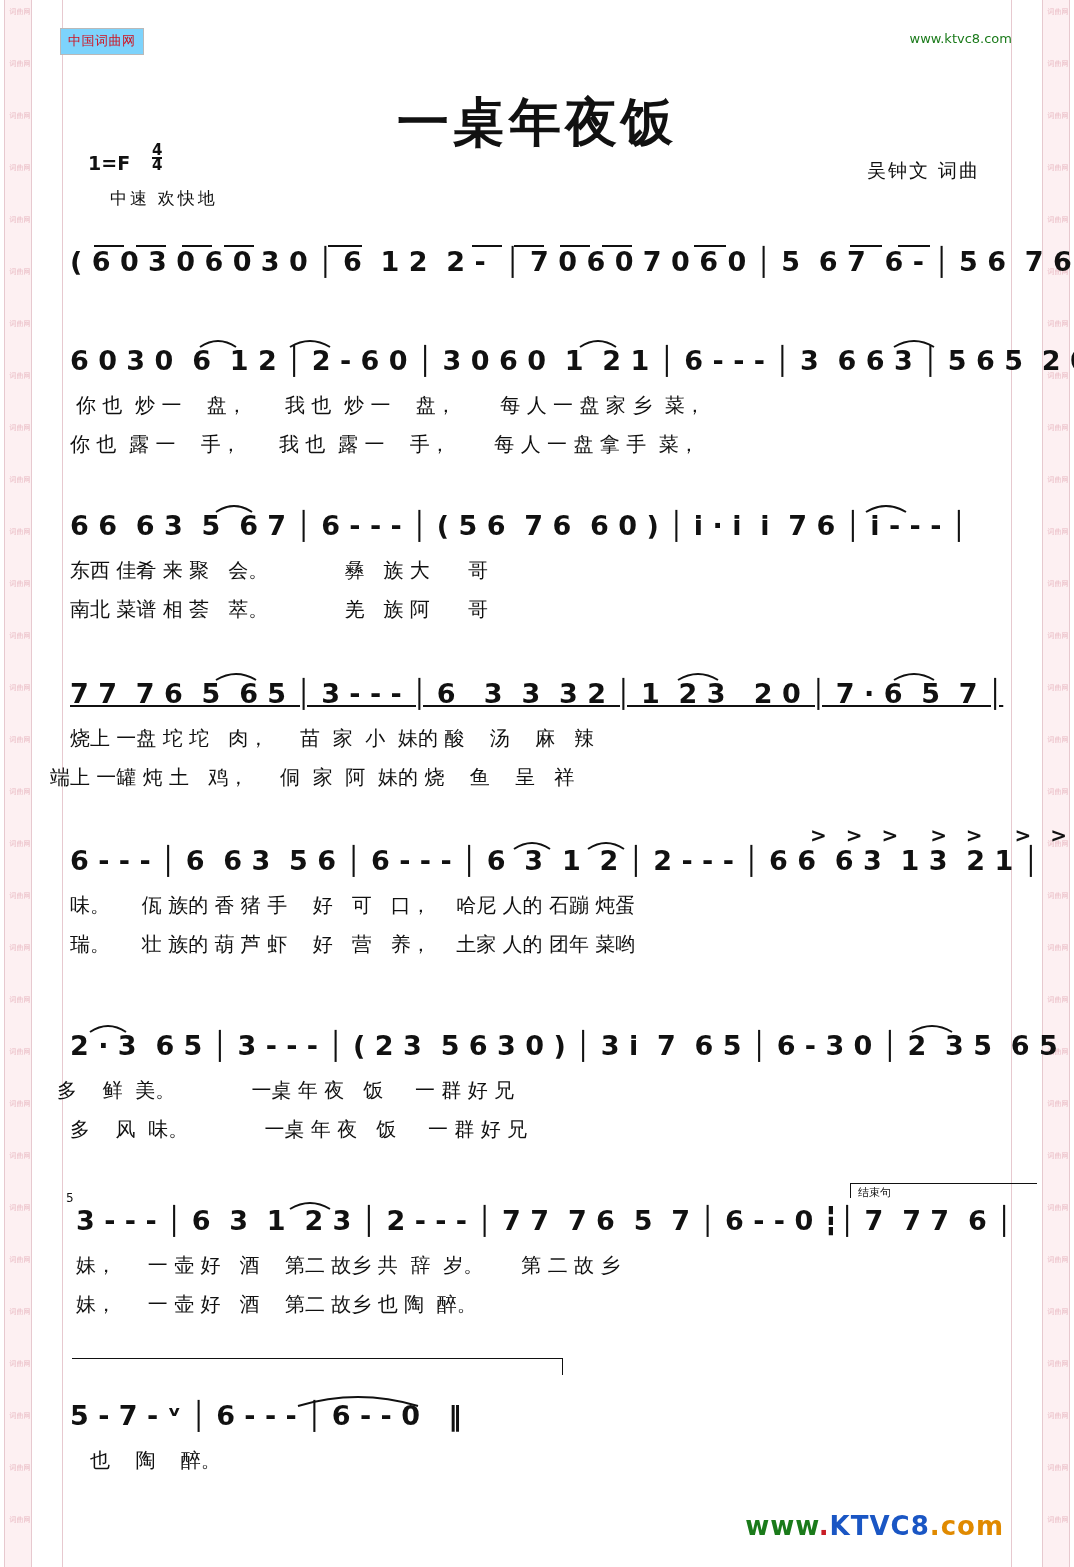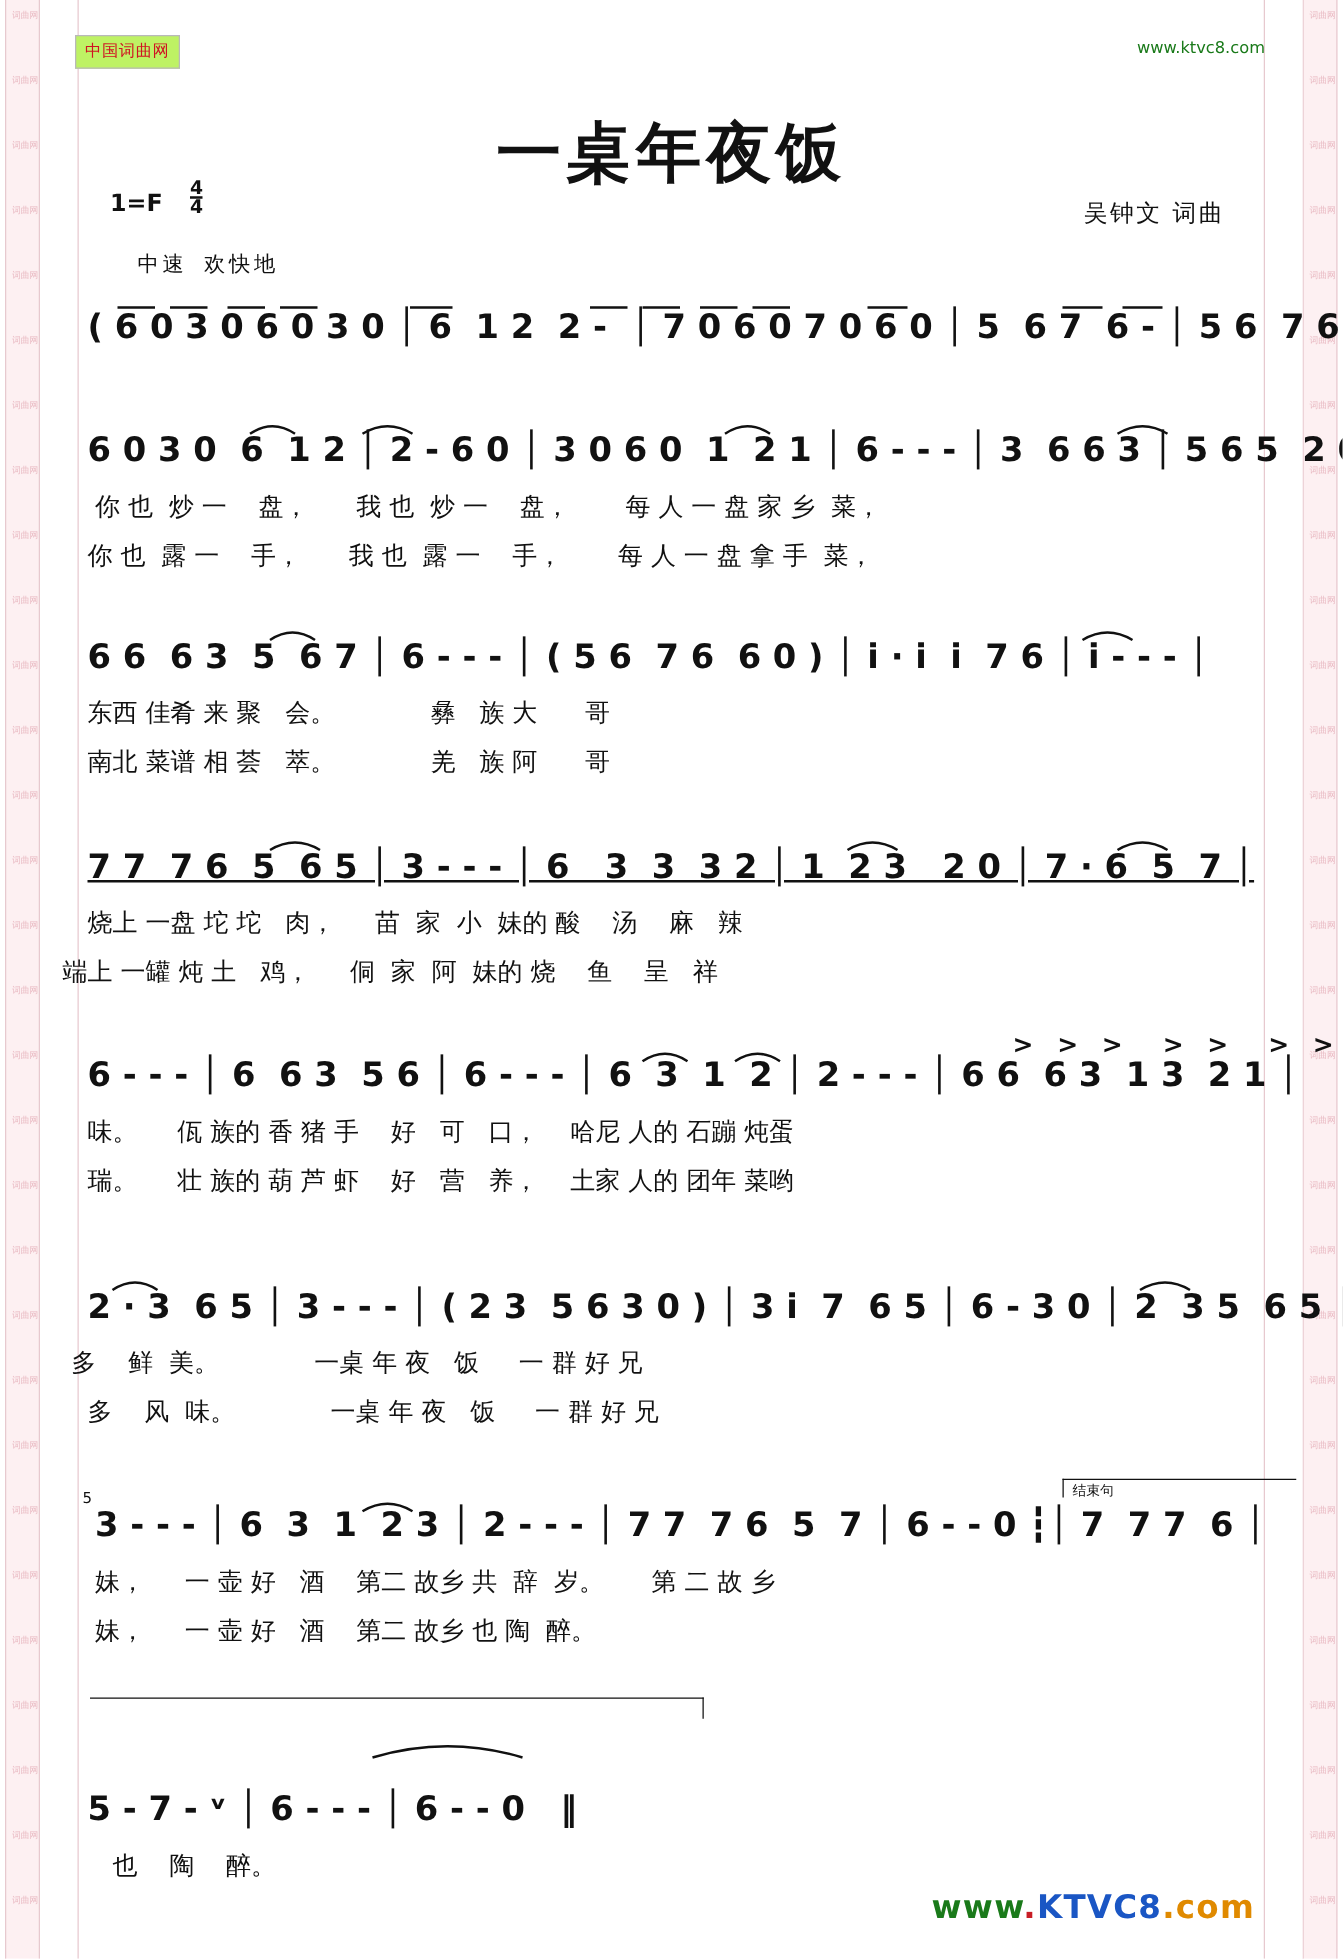--- a/index.html
+++ b/index.html
@@ -37,21 +37,21 @@
   }
   .inner-border-l { position:absolute; left:30px; top:0; width:1px; height:1567px; background:#e7c9cf; }
   .inner-border-r { position:absolute; right:30px; top:0; width:1px; height:1567px; background:#e7c9cf; }
 
   
   .site-badge {
     position:absolute; left:28px; top:28px;
     border:1px solid #b9b9b9;
     padding:3px 7px 4px 7px;
     font-size:13px; color:#cf1322;
-    background:#bef264;
+    background:#7dd3fc;
     font-family:"DejaVu Sans", sans-serif;
     letter-spacing:0.5px;
   }
   .site-url {
     position:absolute; right:30px; top:31px;
     font-size:13px; color:#1a7a1a;
     font-family:"DejaVu Sans", sans-serif;
   }
   .title {
     position:absolute; left:0; right:0; top:88px;
@@ -74,23 +74,23 @@
   }
   .meter {
     position:absolute; left:120px; top:144px;
     font-size:15px; font-weight:bold; color:#111;
     text-align:center; line-height:13px;
     font-family:"DejaVu Sans", sans-serif;
   }
   .meter .num { display:block; }
   .meter .den { display:block; border-top:2px solid #111; }
   .tempo {
-    position:absolute; left:78px; top:200px;
+    position:absolute; left:78px; top:187px;
     font-size:17px; color:#111;
-    font-family:Liberation Mono, monospace;
+    font-family:Liberation Sans, sans-serif;
     letter-spacing:3px;
   }
 
   
   .system { position:absolute; left:0; width:1010px; }
   .notes {
     font-family:"DejaVu Sans", sans-serif;
     font-size:27px; font-weight:bold; color:#111;
     white-space:pre;
     letter-spacing:0px;
@@ -305,21 +305,21 @@
       <div class="notes" style="margin-left:44px;">3 - - - │ 6  3  1  2 3 │ 2 - - - │ 7 7  7 6  5  7 │ 6 - - 0 ┇│ 7  7 7  6 │</div>
       <div class="lyric" style="margin-left:44px;margin-top:16px;">妹，     一 壶 好   酒    第二 故乡 共  辞  岁。      第 二 故 乡</div>
       <div class="lyric l2" style="margin-left:44px;margin-top:12px;">妹，     一 壶 好   酒    第二 故乡 也 陶  醉。</div>
       <svg width="1010" height="30" style="position:absolute;left:0;top:-18px;">
         <path d="M258 22 q20 -12 40 0" fill="none" stroke="#111" stroke-width="2"></path>
       </svg>
     </div>
 
     <div class="system" style="top:1400px;">
       <div class="slurline" style="left:40px;top:-42px;width:490px;"></div>
-      <div class="notes" style="margin-left:38px;margin-top:32px;">5 - 7 - ᵛ │ 6 - - - │ 6 - - 0   ‖</div>
+      <div class="notes" style="margin-left:38px;">5 - 7 - ᵛ │ 6 - - - │ 6 - - 0   ‖</div>
       <div class="lyric" style="margin-left:58px;margin-top:16px;">也    陶    醉。</div>
       <svg width="1010" height="40" style="position:absolute;left:0;top:-22px;">
         <path d="M266 28 q60 -18 120 0" fill="none" stroke="#111" stroke-width="2"></path>
       </svg>
     </div>
 
     <div class="footer-url">
       <span class="c1">www</span><span class="c2">.</span><span class="c3">KTVC8</span><span class="c4">.com</span>
     </div>
 

